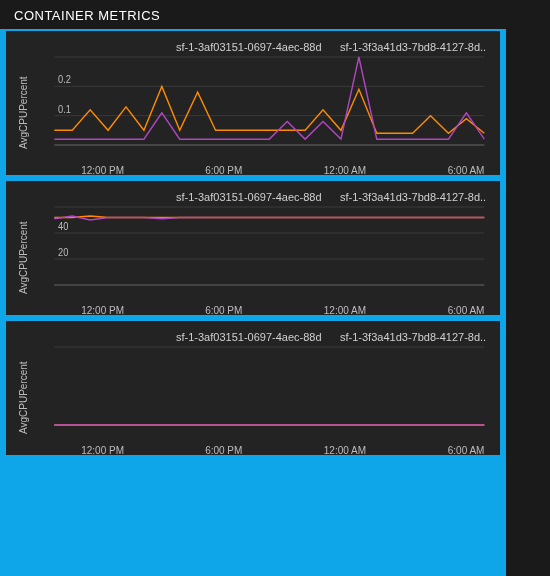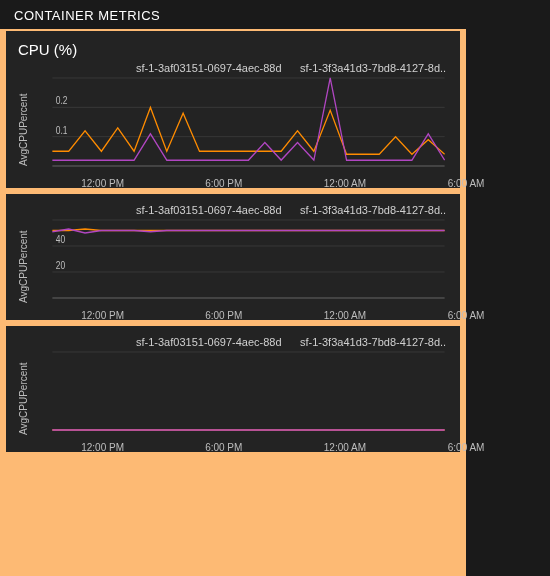--- a/index.html
+++ b/index.html
@@ -5,22 +5,22 @@
   * { box-sizing: border-box; margin: 0; padding: 0; }
   body {
     width: 550px;
     height: 576px;
     background: #1a1a1a;
     font-family: "Segoe UI", Arial, sans-serif;
     color: #e6e6e6;
     overflow: hidden;
   }
   .panel {
-    background: #fdba74;
-    width: 466px;
+    background: #0ea5e9;
+    width: 506px;
     height: 576px;
     padding: 0;
   }
   .panel-header {
     font-size: 13px;
     font-weight: 400;
     letter-spacing: 0.5px;
     color: #fff;
     padding: 8px 14px 6px 14px;
     background: #1a1a1a;
@@ -75,40 +75,40 @@
     width: 100%;
     display: block;
   }
   .x-tick-row {
     display: flex;
     font-size: 10px;
     color: #bdbdbd;
     padding: 10px 0 4px 24px;
     position: relative;
     height: 16px;
+    margin-top: 8px;
   }
   .x-tick {
     position: absolute;
     transform: translateX(-50%);
     white-space: nowrap;
   }
   .grid-line { stroke: #3a3a3a; stroke-width: 1; }
   .axis-line { stroke: #6a6a6a; stroke-width: 1; }
   .y-tick-label { fill: #bdbdbd; font-size: 10px; }
   .series-orange { stroke: #ff8c00; stroke-width: 1.5; fill: none; }
   .series-violet { stroke: #b146c2; stroke-width: 1.5; fill: none; }
 </style>
 </head>
 <body>
 
 <div class="panel">
   <div class="panel-header">CONTAINER METRICS</div>
 
   <div class="chart-card first">
-    <div class="chart-title">CPU (%)</div>
     <div class="legend-row">
       <div class="legend-item">
         <span class="legend-swatch orange"></span>
         <span>sf-1-3af03151-0697-4aec-88d...</span>
       </div>
       <div class="legend-item">
         <span class="legend-swatch violet"></span>
         <span>sf-1-3f3a41d3-7bd8-4127-8d...</span>
       </div>
     </div>

